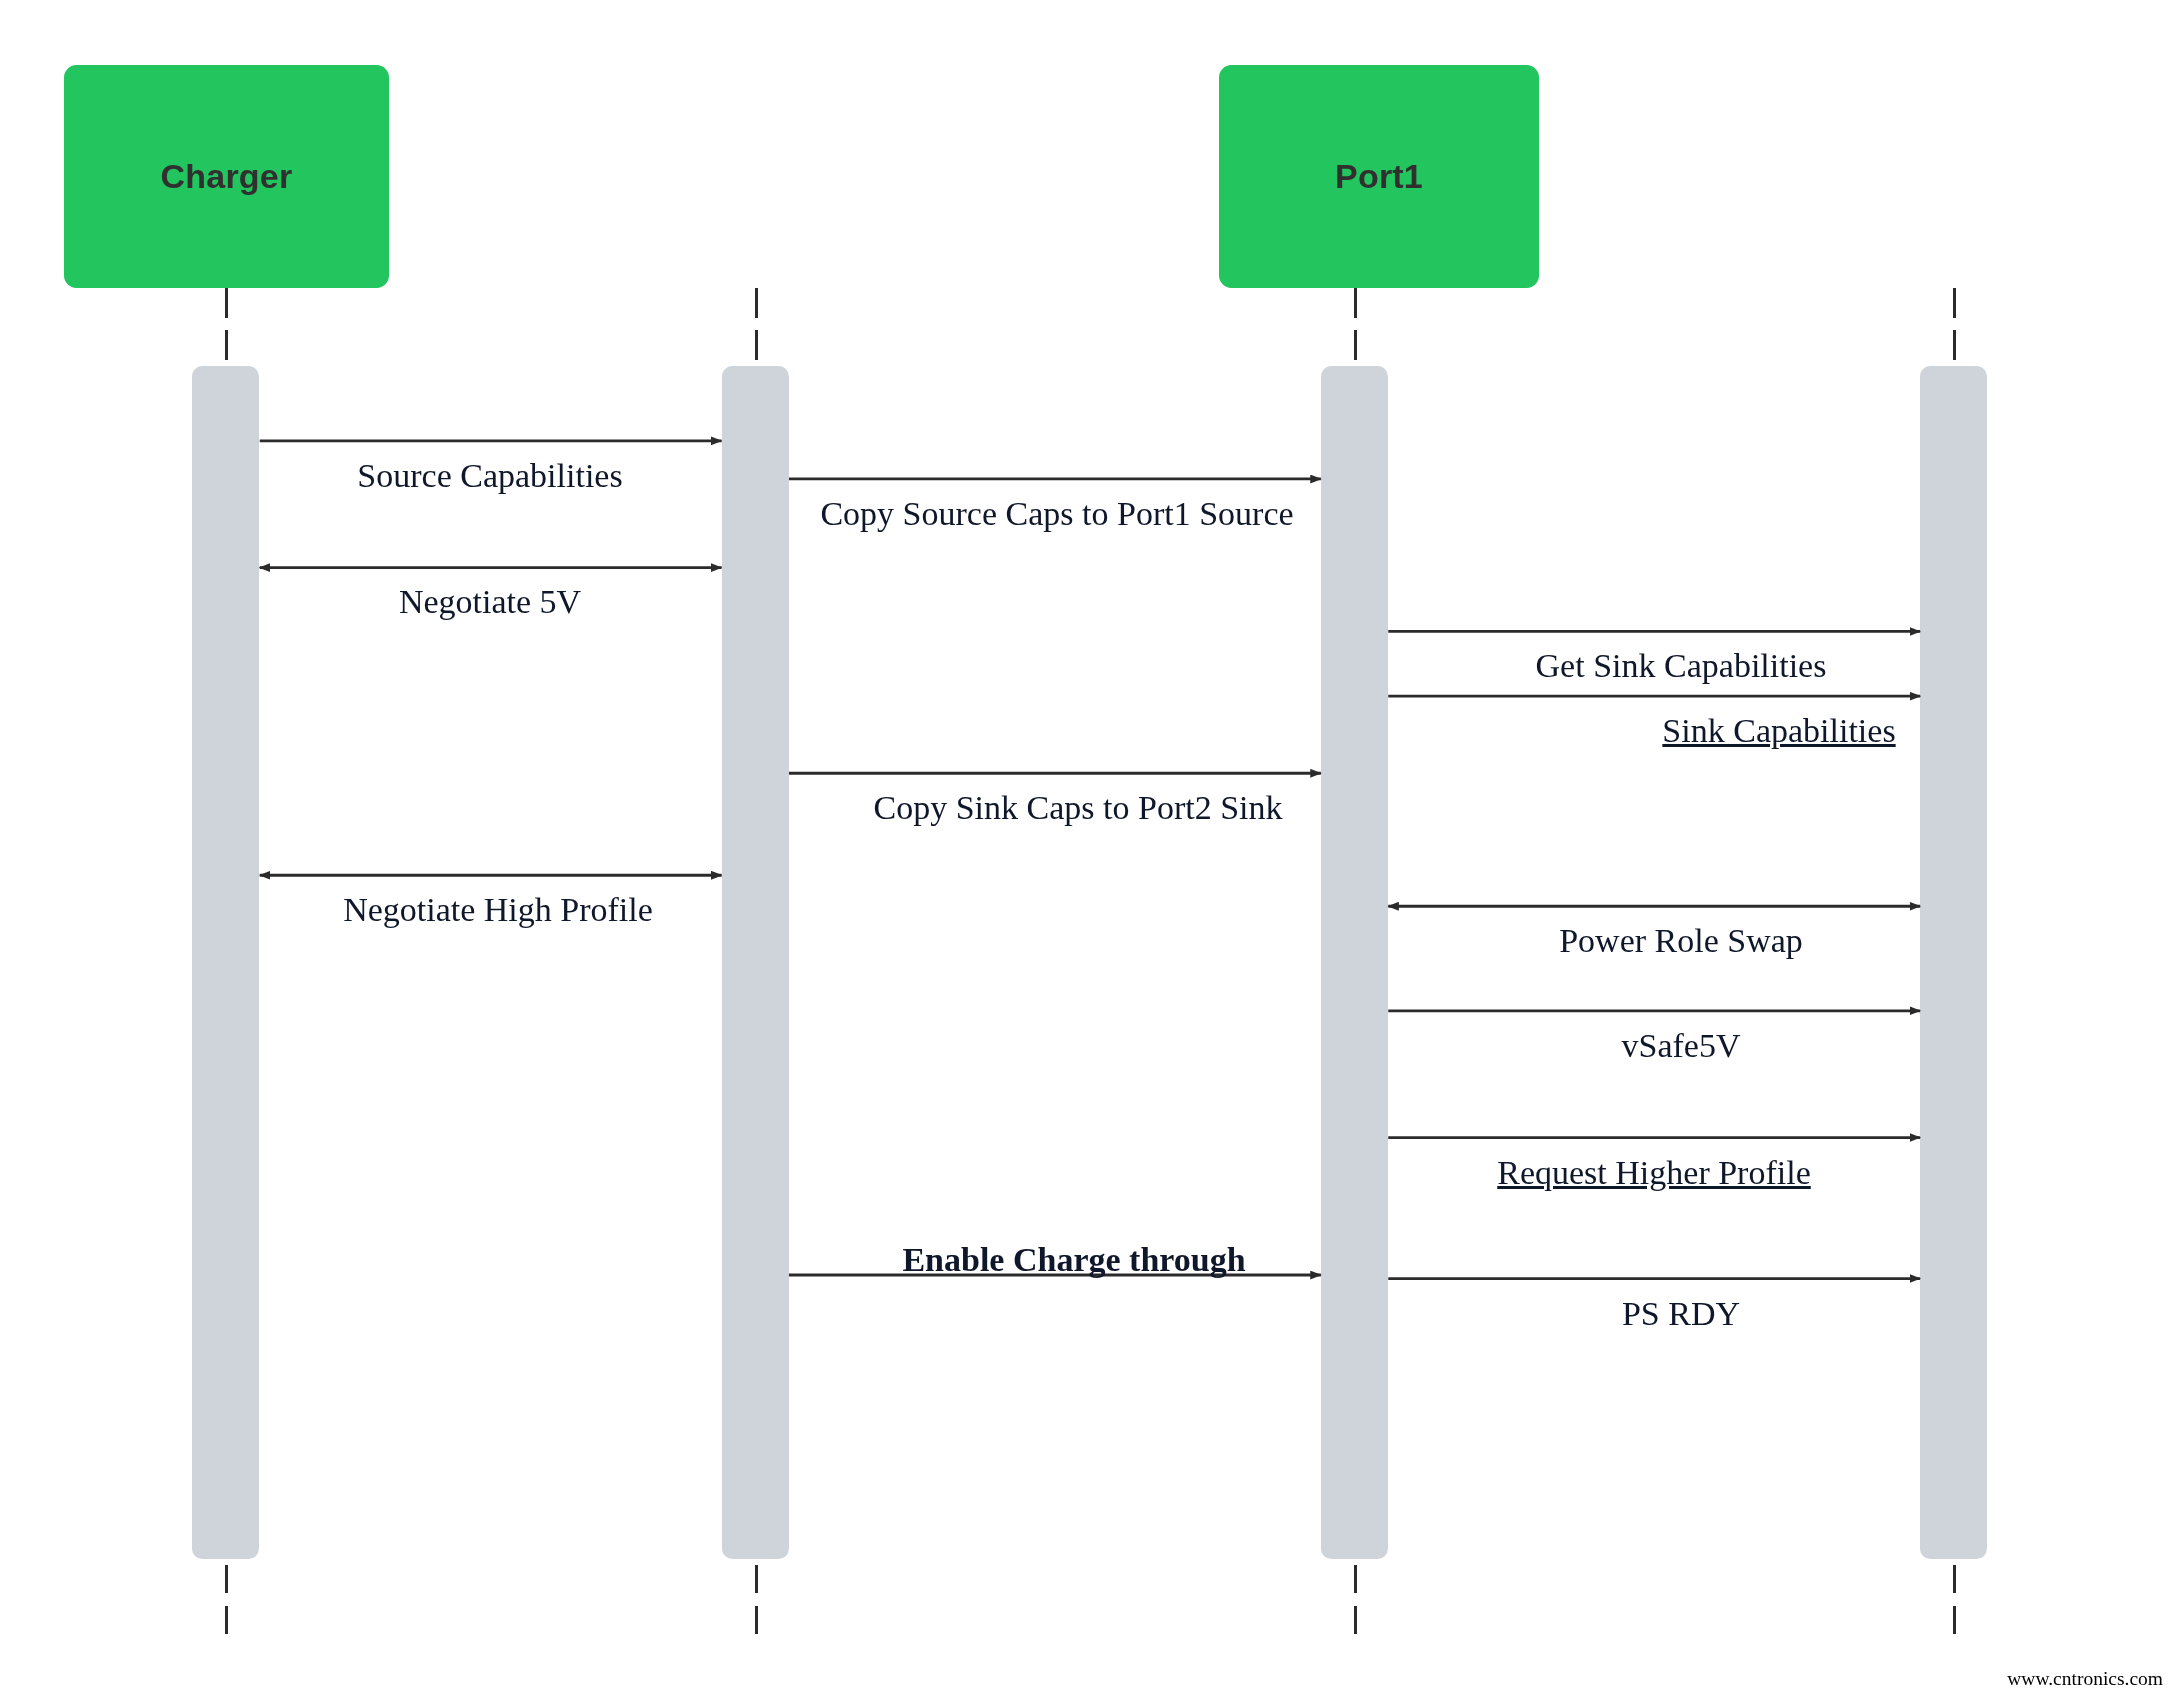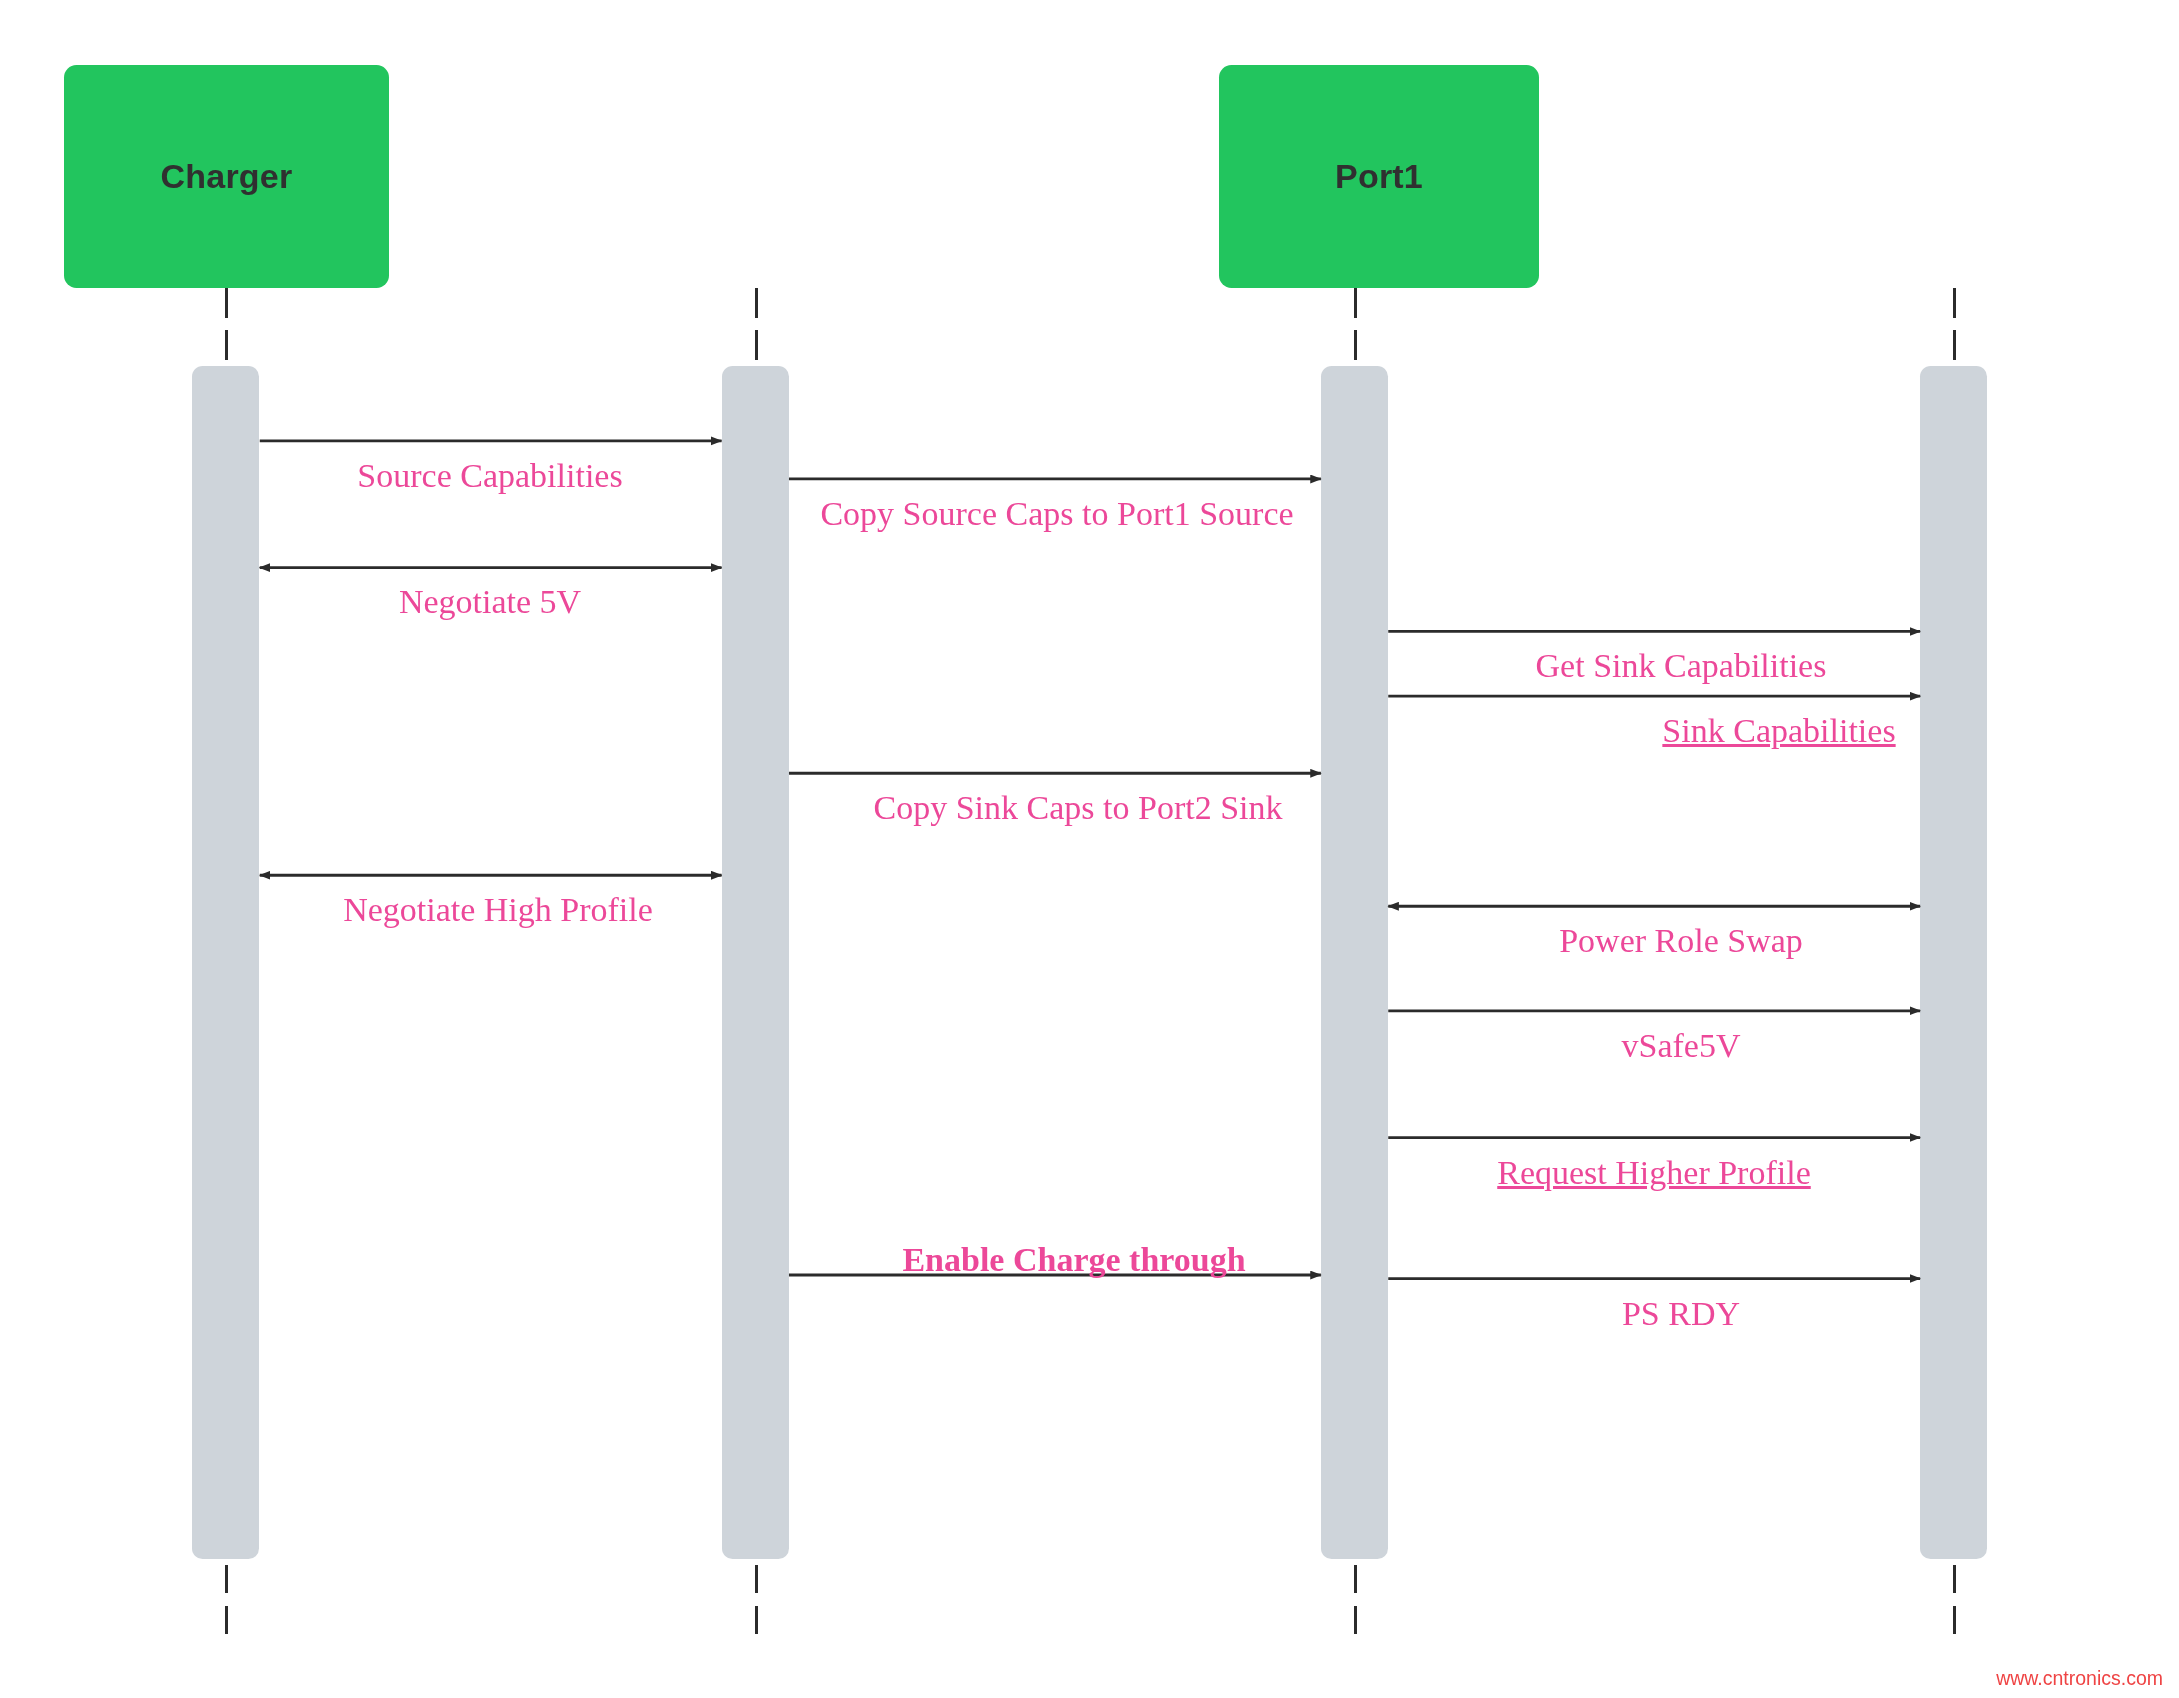--- a/index.html
+++ b/index.html
@@ -61,33 +61,33 @@
     left: 0; top: 0;
     width: 2179px;
     height: 1699px;
     pointer-events: none;
   }
 
   .msg-label {
     position: absolute;
     font-family: "Liberation Serif", serif;
     font-size: 34px;
-    color: #ec4899;
+    color: #0f172a;
     white-space: nowrap;
     transform: translateX(-50%);
   }
 
   
   #watermark {
     position: absolute;
     right: 16px;
     bottom: 8.9px;
-    font-family: Liberation Sans, sans-serif;
+    font-family: Liberation Serif, serif;
     font-size: 19.5px;
-    color: #ef4444;
+    color: #000000;
     white-space: nowrap;
   }
 </style>
 </head>
 <body>
 
 <div id="diagram-root">
 
   <div class="participant-box" style="left:64px; top:65px; width:325px; height:223px;">
     <span class="participant-label">Charger</span>

